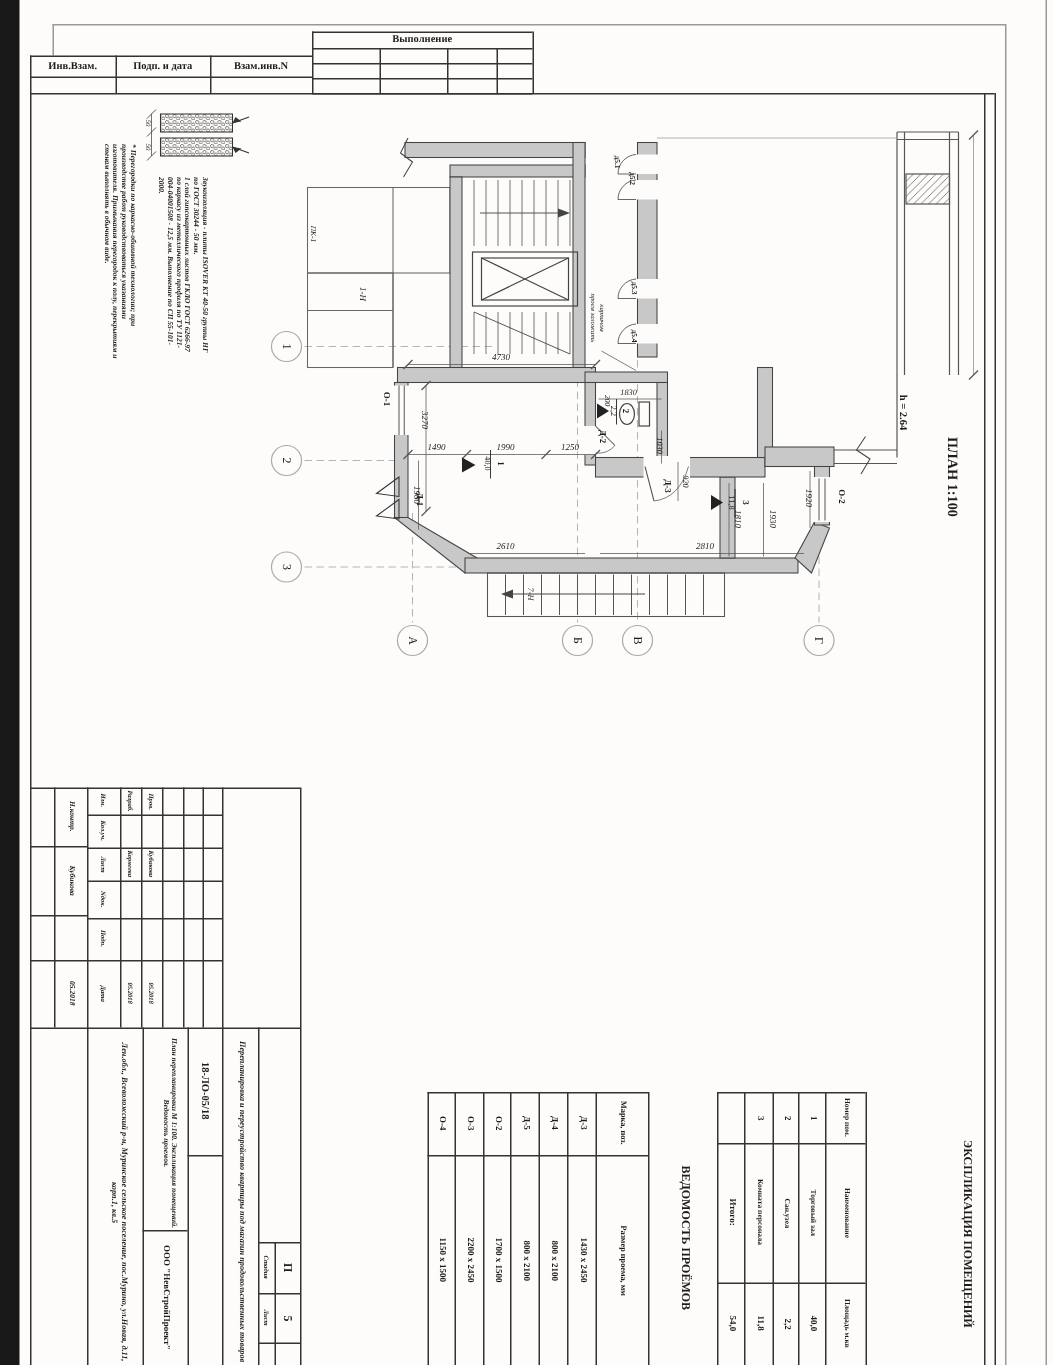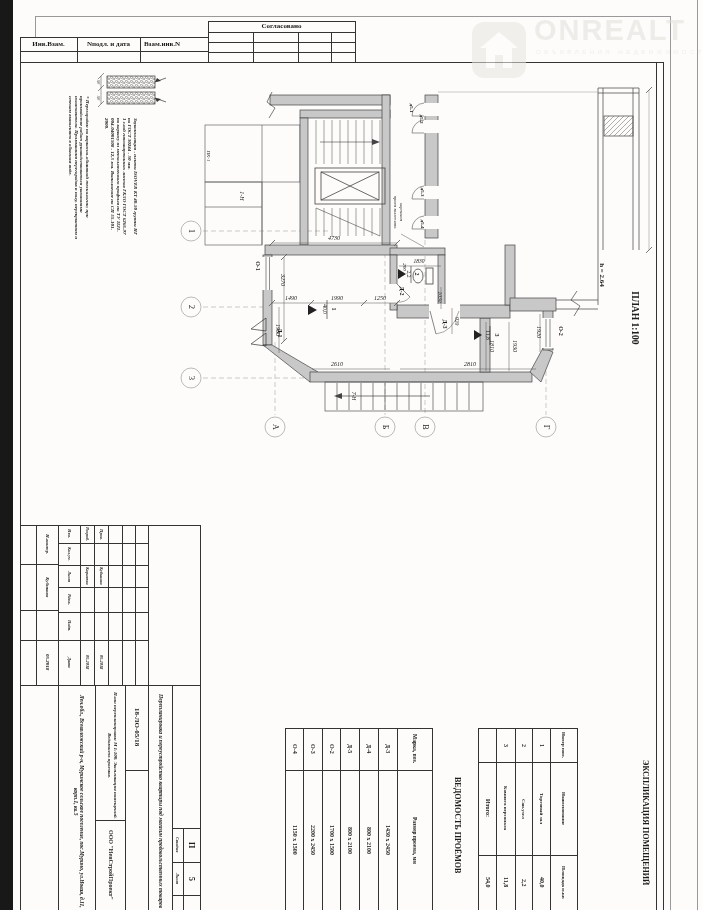--- a/index.html
+++ b/index.html
@@ -36,52 +36,40 @@
 
   <div class="hl lt" style="left:35px;top:16px;width:635px"></div>
   <div class="vl lt" style="left:670px;top:16px;height:894px"></div>
   <div class="vl lt" style="left:697px;top:0;height:910px"></div>
   <div class="vl lt" style="left:35px;top:16px;height:21px"></div>
   <div class="hl" style="left:20px;top:62px;width:643px"></div>
   <div class="vl" style="left:656px;top:62px;height:848px"></div>
   <div class="vl" style="left:663px;top:62px;height:848px"></div>
   <div class="vl" style="left:20px;top:37px;height:873px"></div>
 
-  <div class="a" id="wm">
-    <div class="house">
-      <svg width="54" height="56" viewBox="0 0 54 56">
-        <path d="M27 10 L46 26 L40 26 L40 46 L14 46 L14 26 L8 26 Z" fill="#fdfcfa"></path>
-        <rect x="23" y="33" width="8" height="13" fill="#e9e6e2"></rect>
-      </svg>
-    </div>
-    <div>
-      <div class="brand">ONREALT</div>
-      <div class="sub">ОБЪЯВЛЕНИЯ НЕДВИЖИМОСТИ</div>
-    </div>
-  </div>
 
   <div class="hl" style="left:20px;top:37px;width:188px"></div>
   <div class="hl" style="left:20px;top:51px;width:188px"></div>
   <div class="vl" style="left:77px;top:37px;height:25px"></div>
   <div class="vl" style="left:140px;top:37px;height:25px"></div>
   <div class="vl" style="left:208px;top:21px;height:41px"></div>
   <div class="cell b f7" style="left:20px;top:37px;width:57px;height:14px">Инв.Взам.</div>
-  <div class="cell b f7" style="left:77px;top:37px;width:63px;height:14px">Nподл. и дата</div>
-  <div class="cell b f7" style="left:128px;top:37px;width:68px;height:14px">Взам.инв.N</div>
+  <div class="cell b f7" style="left:77px;top:37px;width:63px;height:14px">Подп. и дата</div>
+  <div class="cell b f7" style="left:140px;top:37px;width:68px;height:14px">Взам.инв.N</div>
 
   <div class="hl" style="left:208px;top:21px;width:147px"></div>
   <div class="hl" style="left:208px;top:32px;width:147px"></div>
   <div class="hl" style="left:208px;top:42px;width:147px"></div>
   <div class="hl" style="left:208px;top:52px;width:147px"></div>
   <div class="hl" style="left:208px;top:62px;width:147px"></div>
   <div class="vl" style="left:253px;top:32px;height:30px"></div>
   <div class="vl" style="left:298px;top:32px;height:30px"></div>
   <div class="vl" style="left:331px;top:32px;height:30px"></div>
   <div class="vl" style="left:355px;top:21px;height:41px"></div>
-  <div class="cell b f7" style="left:208px;top:21px;width:147px;height:11px">Согласовано</div>
+  <div class="cell b f7" style="left:208px;top:21px;width:147px;height:11px">Выполнение</div>
 
   <div class="note v f5" style="left:95px;top:118px;width:43px;height:122px">
     <p style="margin:0 0 3px 0">Звукоизоляция - плиты ISOVER КТ 40-50 группы НГ по ГОСТ 30244  -  50 мм.</p>
     <p style="margin:0">1 слой гипсокартонных листов ГКЛО ГОСТ 6266-97 по каркасу из металлического профиля по ТУ 1121-004-04001508  -  12,5 мм. Выполнение по СП 55-101-2000.</p>
   </div>
   <div class="note v f5" style="left:60px;top:96px;width:30px;height:144px">* Перегородки по каркасно-обшивной технологии; при производстве работ руководствоваться указаниями изготовителя. Примыкания перегородок к полу, перекрытиям и стенам выполнять в обычном виде.</div>
 
   <svg class="a" style="left:0;top:0" width="702" height="470" viewBox="0 0 702 470">
     <defs>
       <pattern id="rub" width="5" height="4" patternUnits="userSpaceOnUse">

